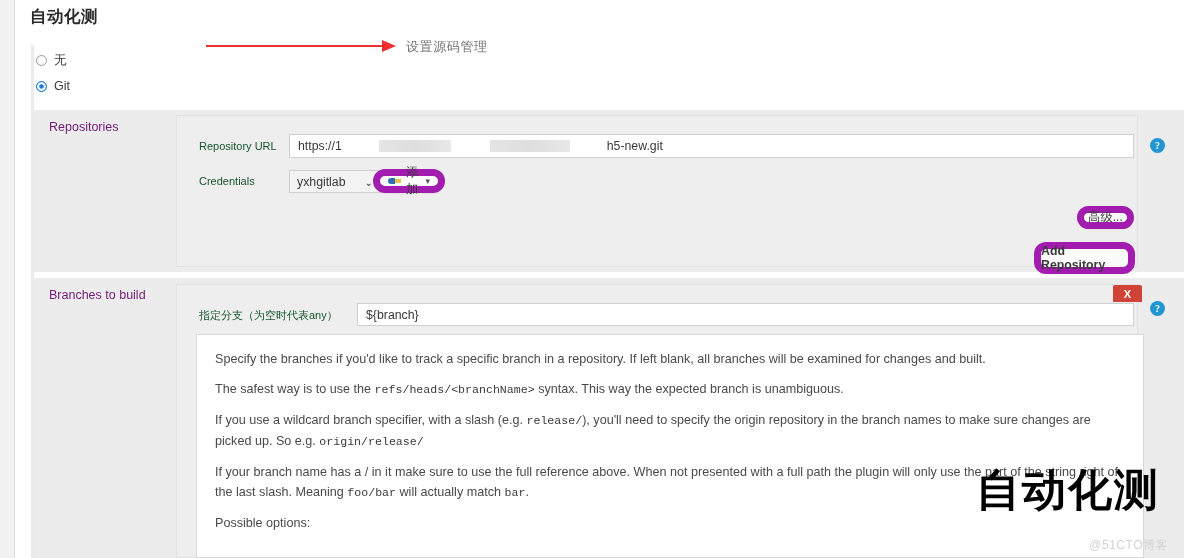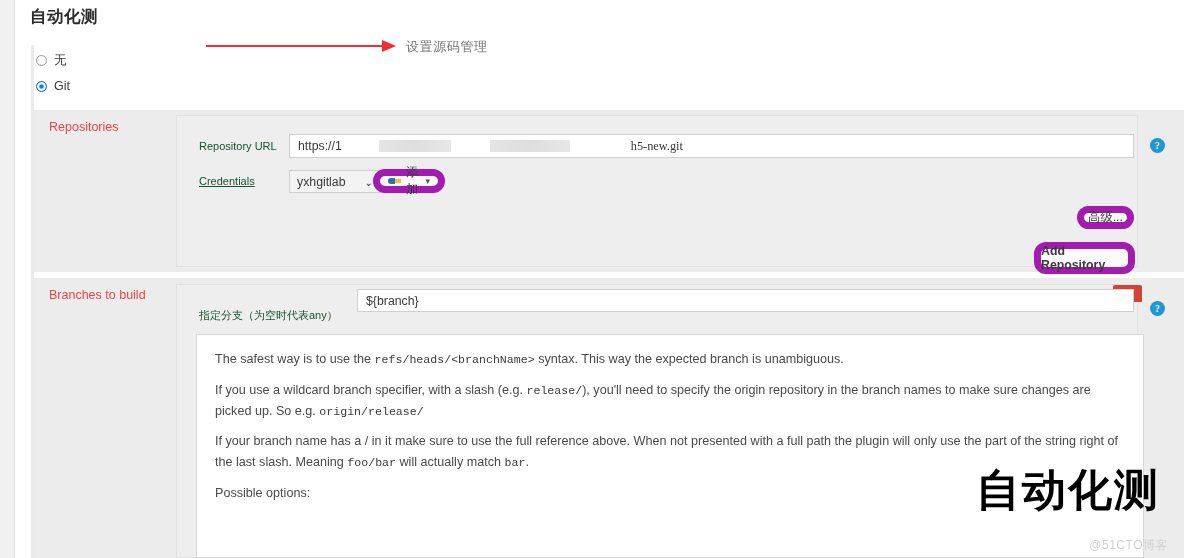--- a/index.html
+++ b/index.html
@@ -57,21 +57,21 @@
   .anno-text{
     position:absolute;left:406px;top:38px;
     color:#737373;font-size:13px;letter-spacing:0.6px;
   }
 
   
   .form-block{
     position:absolute;background:#ececec;
   }
   .row-label{
-    position:absolute;font-size:12.5px;color:#ef4444;text-align:right;
+    position:absolute;font-size:12.5px;color:#701a75;text-align:right;
   }
   .inner-panel{
     position:absolute;background:#eeeeee;border:1px solid #e2e2e2;box-sizing:border-box;
   }
 
   .field-label{
     position:absolute;font-size:11px;color:#14532d;
   }
   .text-input{
     position:absolute;background:#ffffff;border:1px solid #cfcfcf;box-sizing:border-box;
@@ -185,26 +185,26 @@
   <div class="row-label" style="left:49px;top:120px;">Repositories</div>
 
   <div class="inner-panel" style="left:176px;top:115px;width:962px;height:152px;"></div>
 
   <div class="field-label" style="left:199px;top:140px;">Repository URL</div>
 
   <div class="text-input" style="left:289px;top:134px;width:845px;height:24px;gap:35px;">
     <span>https://1</span>
     <span class="blur-chunk" style="width:72px;"></span>
     <span class="blur-chunk" style="width:80px;"></span>
-    <span style="margin-left:24px;font-family:Liberation Serif, serif;">h5-new.git</span>
+    <span style="">h5-new.git</span>
   </div>
 
   <div class="help-icon" style="left:1150px;top:138px;">?</div>
 
-  <div class="field-label" style="left:199px;top:175px;text-decoration:underline;">Credentials</div>
+  <div class="field-label" style="left:199px;top:175px;">Credentials</div>
 
   <div class="select-box" style="left:289px;top:170px;width:91px;height:23px;">
     <span>yxhgitlab</span>
     <span class="chev">⌄</span>
   </div>
 
   <div class="btn add-cred" style="left:373px;top:169px;width:72px;height:24px;">
     <span class="plug-icon">
       <span class="b"></span>
         <span class="y"></span>
@@ -220,25 +220,28 @@
   <div class="form-block" style="left:34px;top:278px;width:1150px;height:280px;"></div>
 
   <div class="row-label" style="left:49px;top:288px;">Branches to build</div>
 
   <div class="inner-panel" style="left:176px;top:284px;width:962px;height:274px;"></div>
 
   <div class="del-x" style="left:1113px;top:285px;width:29px;height:17px;">X</div>
 
   <div class="field-label" style="left:199px;top:308px;">指定分支（为空时代表any）</div>
 
-  <div class="text-input" style="left:357px;top:289px;width:777px;height:23px;">${branch}</div>
+  <div class="text-input" style="left:357px;top:303px;width:777px;height:23px;">${branch}</div>
 
   <div class="help-icon" style="left:1150px;top:301px;">?</div>
 
   <div class="desc-panel" style="left:196px;top:334px;width:948px;height:224px;">
+    <p>
+      <span>Specify the branches if you'd like to track a specific branch in a repository. If left blank, all branches will be examined for changes and built.</span>
+    </p>
     <p>
       <span>The safest way is to use the </span><code>refs/heads/&lt;branchName&gt;</code><span> syntax. This way the expected branch is unambiguous.</span>
     </p>
     <p>
       <span>If you use a wildcard branch specifier, with a slash (e.g. </span><code>release/</code><span>), you'll need to specify the origin repository in the branch names to make sure changes are picked up. So e.g. </span><code>origin/release/</code>
     </p>
     <p>
       <span>If your branch name has a / in it make sure to use the full reference above. When not presented with a full path the plugin will only use the part of the string right of the last slash. Meaning </span><code>foo/bar</code><span> will actually match </span><code>bar</code><span>.</span>
     </p>
     <p>

